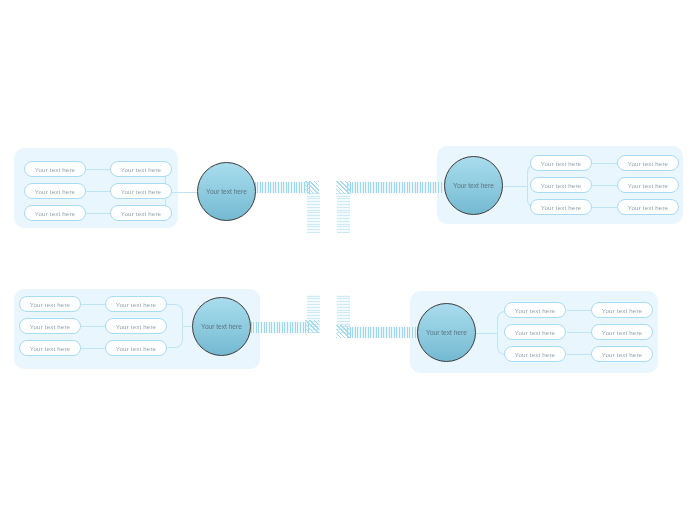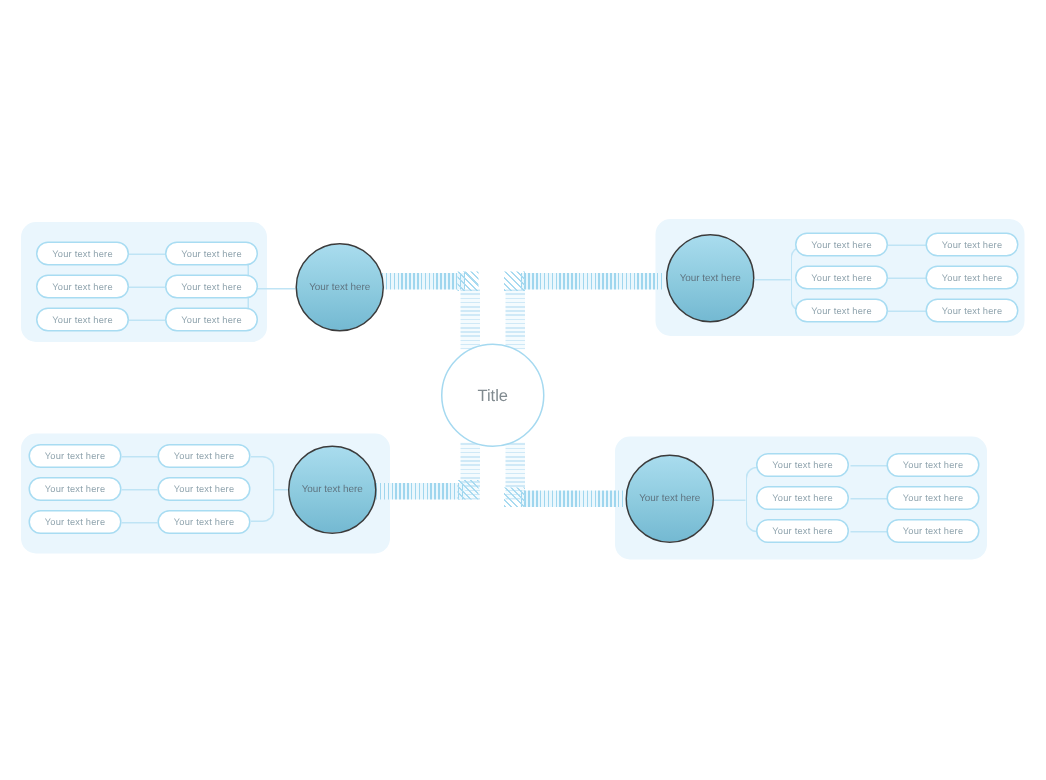--- a/index.html
+++ b/index.html
@@ -228,17 +228,14 @@
   <div class="line-h" style="left:567px; top:354px; width:26px;"></div>
 
   <div class="pill" style="left:504px; top:302px;">Your text here</div>
   <div class="pill" style="left:504px; top:324px;">Your text here</div>
   <div class="pill" style="left:504px; top:346px;">Your text here</div>
 
   <div class="pill" style="left:591px; top:302px;">Your text here</div>
   <div class="pill" style="left:591px; top:324px;">Your text here</div>
   <div class="pill" style="left:591px; top:346px;">Your text here</div>
 
-  <div class="center-circle">
-    <span>Title</span>
-  </div>
 
 </div>
 
 </body></html>

